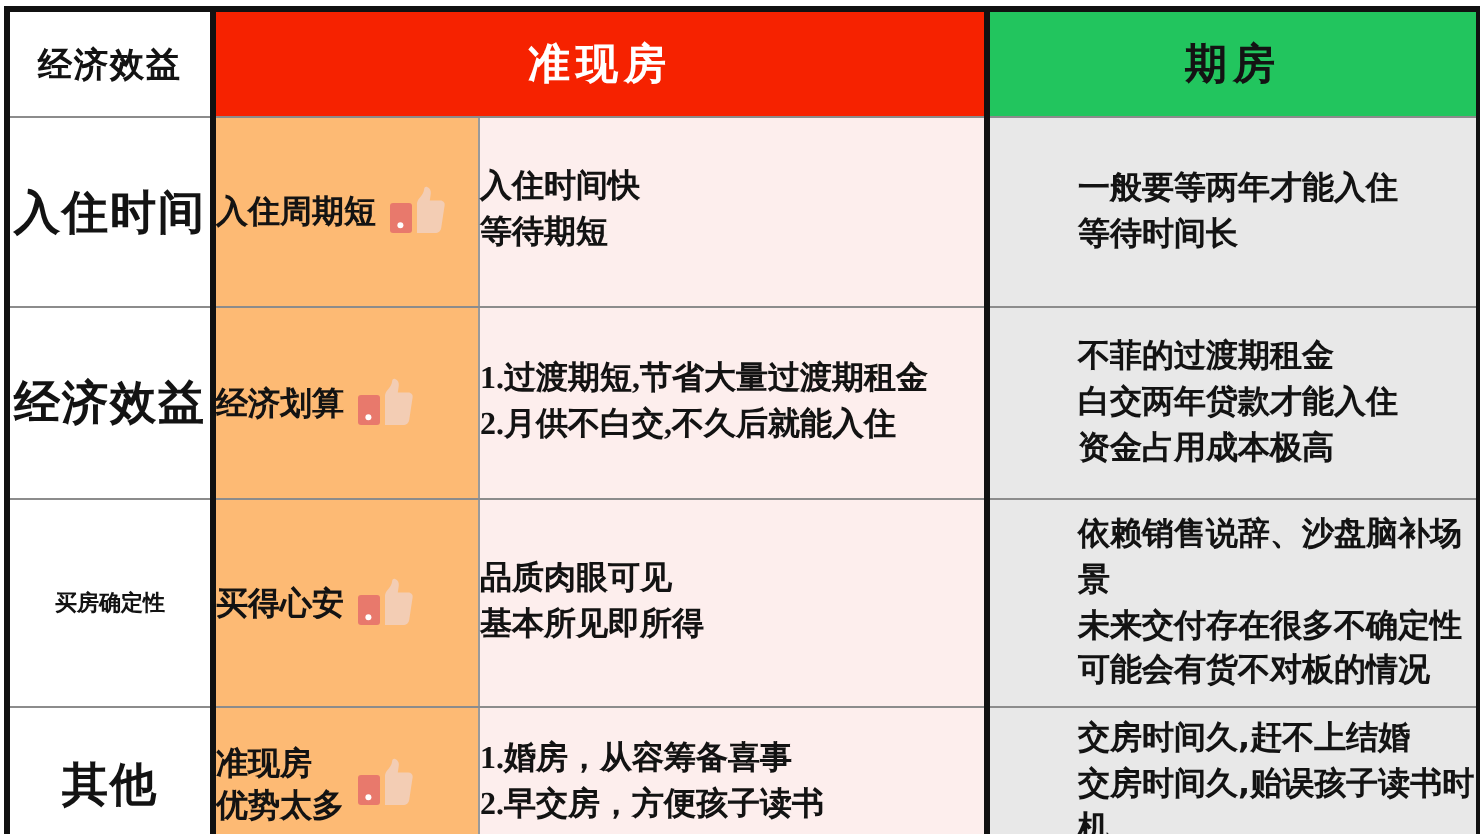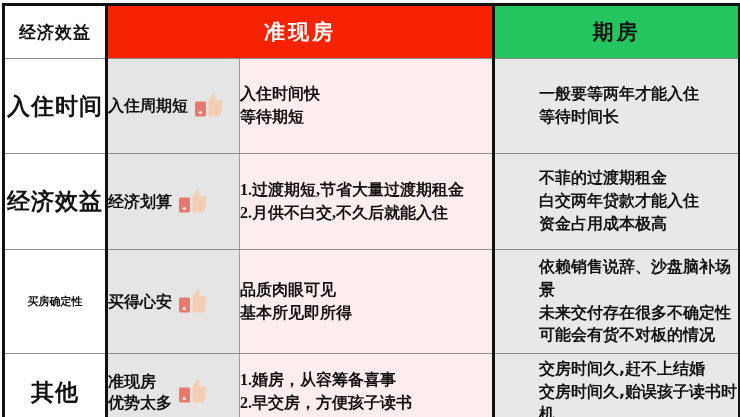--- a/index.html
+++ b/index.html
@@ -69,21 +69,21 @@
     background:#ffffff;
     text-align:center;
     font-size:23px;
     font-weight:bold;
     color:#131313;
     letter-spacing:1px;
   }
   .dim-cell.tight{letter-spacing:0px;font-size:11px;}
 
   .sum-cell{
-    background:#e5e5e5;
+    background:#fdba74;
     padding:0 8px 0 10px;
     margin-left:32px;
   }
   .sum-inner{
     display:flex;
     align-items:center;
     justify-content:flex-start;
     gap:6px;
   }
   .sum-text{

